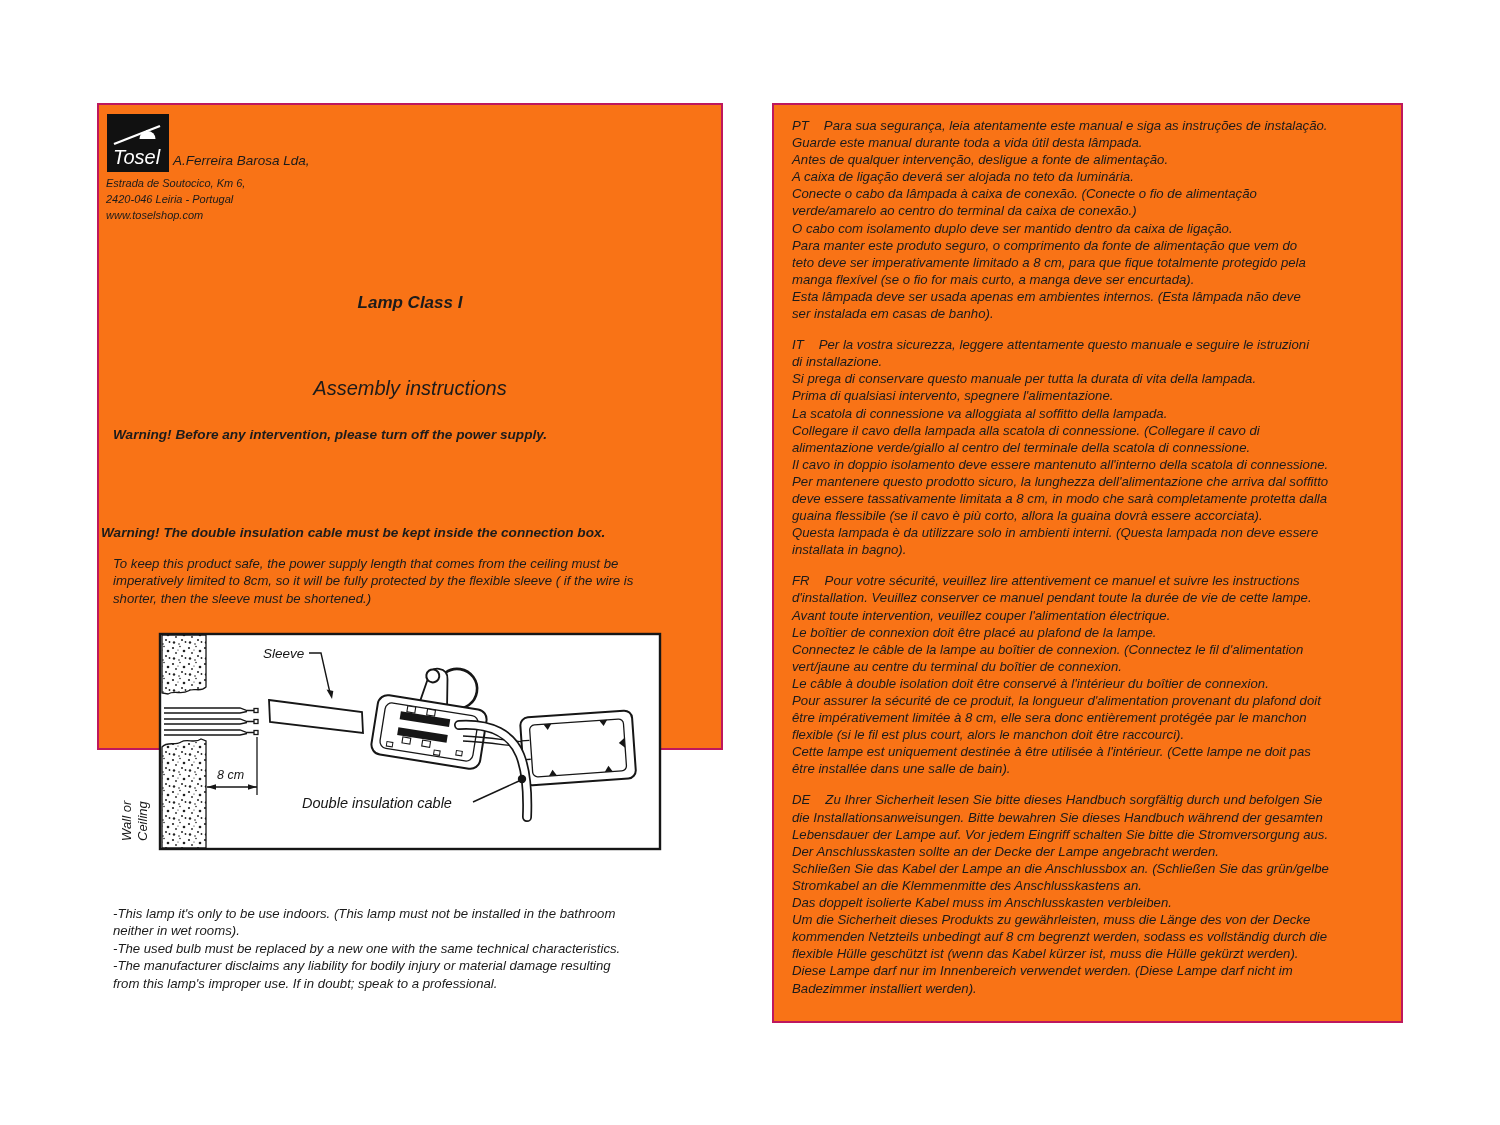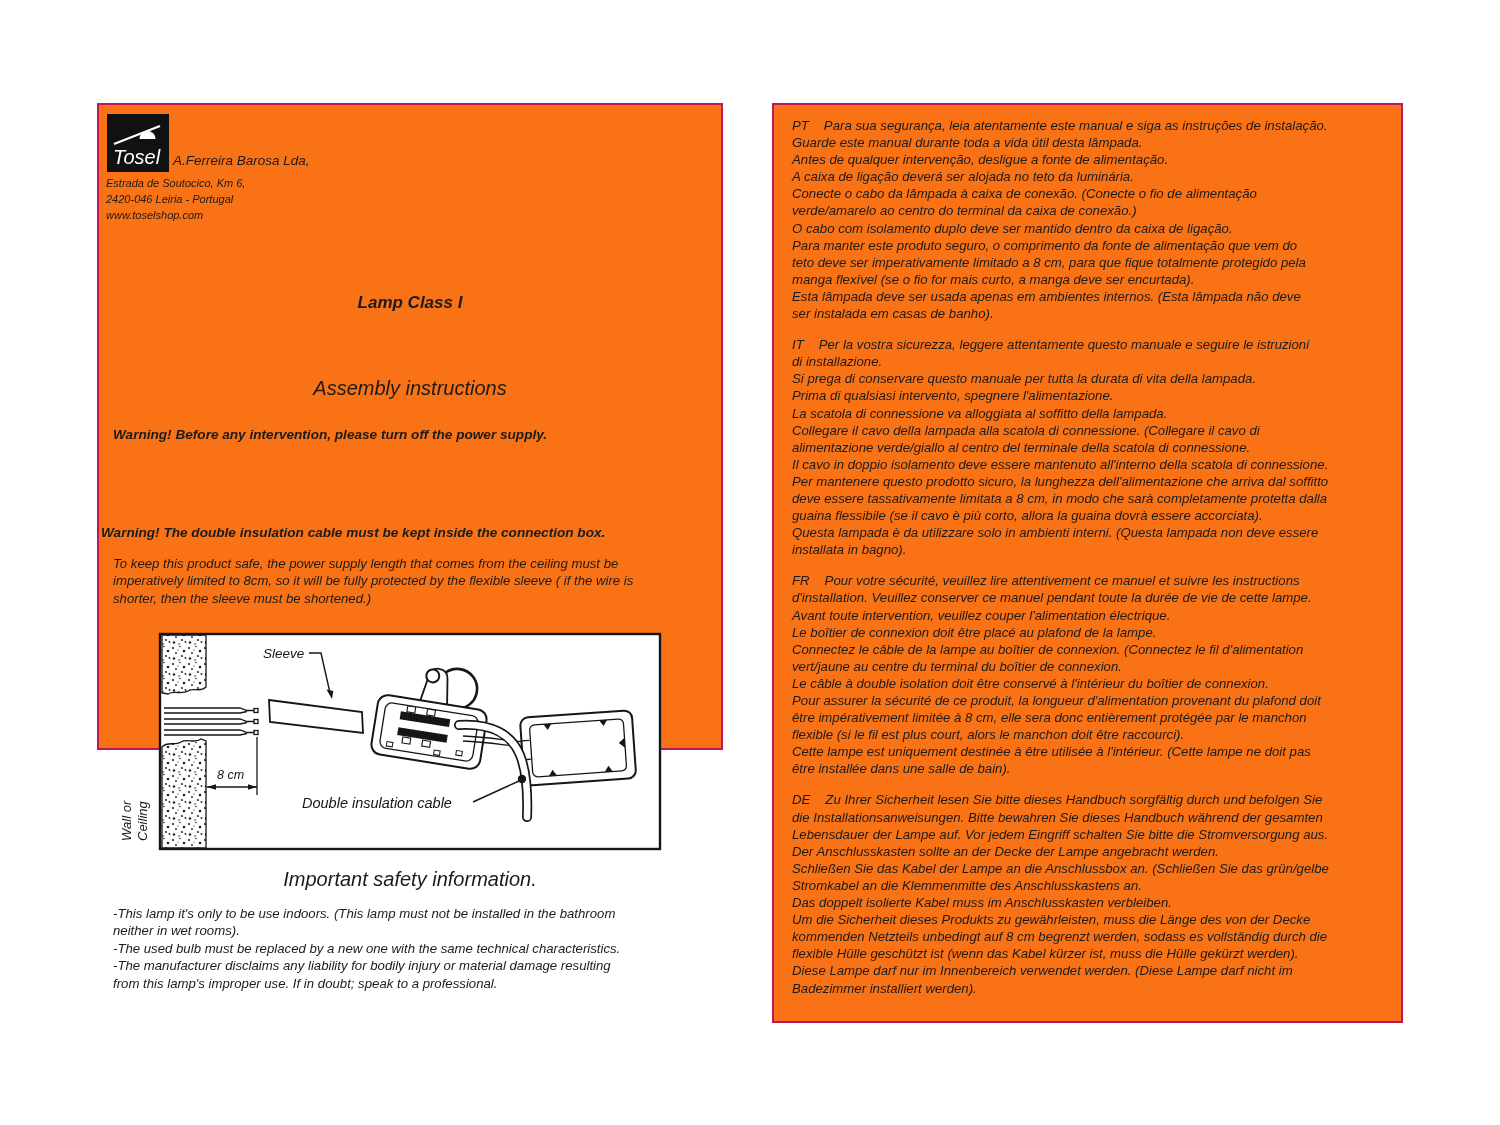--- a/index.html
+++ b/index.html
@@ -146,21 +146,20 @@
       <line x1="366" y1="173" x2="412" y2="152" stroke="#161616" stroke-width="1.5"></line>
       <text x="195" y="179" font-size="14.5" fill="#161616">Double insulation cable</text>
     </g>
 
     <g fill="#161616">
       <text transform="translate(24 212) rotate(-90)" font-size="13">Wall or</text>
       <text transform="translate(40 212) rotate(-90)" font-size="13">Ceiling</text>
     </g>
   </svg>
 
-  <div class="abs centered h2" style="top:763px;">Important safety information.</div>
   <div class="abs pre body-text" style="left:14px;top:800px;">-This lamp it's only to be use indoors. (This lamp must not be installed in the bathroom
 neither in wet rooms).
 -The used bulb must be replaced by a new one with the same technical characteristics.
 -The manufacturer disclaims any liability for bodily injury or material damage resulting
 from this lamp's improper use. If in doubt; speak to a professional.</div>
 </div>
 
 <div id="right-panel" class="panel">
   <p class="lang-block"><span class="lang-code">PT</span><span class="lang-text">Para sua segurança, leia atentamente este manual e siga as instruções de instalação.
 Guarde este manual durante toda a vida útil desta lâmpada.

